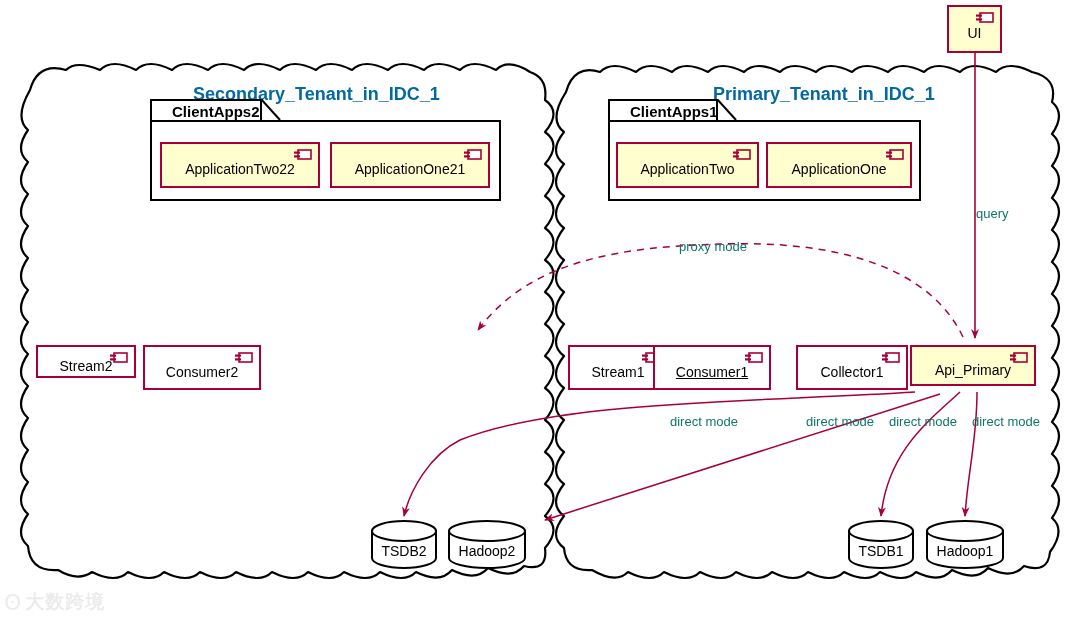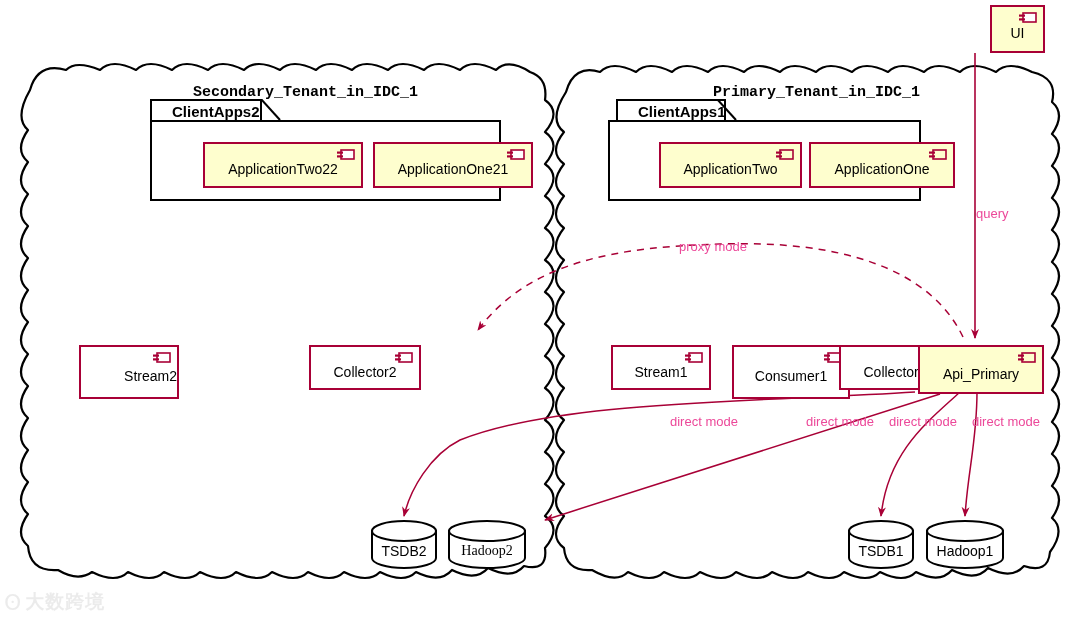--- a/index.html
+++ b/index.html
@@ -2,39 +2,39 @@
 <html><head>
 <meta charset="utf-8">
 <style>
   html,body{margin:0;padding:0;background:#ffffff;}
   body{width:1080px;height:621px;position:relative;overflow:hidden;
        font-family:"Liberation Sans","DejaVu Sans",sans-serif;}
   #stage{position:absolute;left:0;top:0;width:1080px;height:621px;}
   svg#canvas{position:absolute;left:0;top:0;width:1080px;height:621px;}
 
   .node{position:absolute;box-sizing:border-box;display:flex;align-items:center;
-        justify-content:center;margin-left:43px;}
+        justify-content:center;}
   .component{border:2px solid #A80036;background:#FFFFFF;font-size:14px;color:#000;
              padding-top:8px;}
   .component.hl{background:#FEFECE;}
   .comp-icon{position:absolute;right:6px;top:5px;width:18px;height:11px;}
   .comp-label{line-height:1;}
 
   .frame{position:absolute;box-sizing:border-box;border:2px solid #000;background:#FFFFFF;}
   .frame-tab{position:absolute;left:0;top:0;height:22px;box-sizing:border-box;
              border:2px solid #000;border-bottom:none;background:#FFF;
              font-size:15px;font-weight:bold;color:#000;display:flex;align-items:center;
              padding:0 20px;white-space:nowrap;}
 
-  .cloud-title{position:absolute;font-size:15px;font-weight:bold;color:#000000;
-               white-space:nowrap;font-family:Liberation Mono, monospace;}
+  .cloud-title{position:absolute;font-size:18px;font-weight:bold;color:#0369a1;
+               white-space:nowrap;}
   .db-label{position:absolute;font-size:14px;color:#000;text-align:center;
             white-space:nowrap;}
 
-  .edge-label{position:absolute;font-size:13px;color:#ec4899;white-space:nowrap;background:transparent;}
+  .edge-label{position:absolute;font-size:13px;color:#0f766e;white-space:nowrap;background:transparent;}
 
   #watermark{position:absolute;left:4px;top:586px;width:150px;height:32px;opacity:.16;
              display:flex;align-items:center;gap:4px;}
   #watermark .wm-logo{font-size:22px;color:#888;font-family:"DejaVu Sans",sans-serif;}
   #watermark .wm-text{font-size:19px;color:#888;font-weight:bold;letter-spacing:1px;}
 </style>
 </head>
 <body>
 
 <div id="stage">
@@ -168,43 +168,43 @@
   </div>
   <div class="node component hl" style="left:330px;top:142px;width:160px;height:46px;">
     <svg class="comp-icon" viewBox="0 0 18 11">
       <rect x="4" y="1" width="13" height="9" fill="#FFF" stroke="#A80036" stroke-width="1.6"></rect>
       <rect x="0" y="2.5" width="6" height="2.2" fill="#A80036"></rect>
       <rect x="0" y="6.3" width="6" height="2.2" fill="#A80036"></rect>
     </svg>
     <span class="comp-label">ApplicationOne21</span>
   </div>
 
-  <div class="node component" style="left:36px;top:345px;width:100px;height:54px;justify-content:flex-end;">
+  <div class="node component" style="left:36px;top:345px;width:100px;height:33px;">
     <svg class="comp-icon" viewBox="0 0 18 11">
       <rect x="4" y="1" width="13" height="9" fill="#FFF" stroke="#A80036" stroke-width="1.6"></rect>
       <rect x="0" y="2.5" width="6" height="2.2" fill="#A80036"></rect>
       <rect x="0" y="6.3" width="6" height="2.2" fill="#A80036"></rect>
     </svg>
     <span class="comp-label">Stream2</span>
   </div>
-  <div class="node component" style="left:266px;top:345px;width:112px;height:45px;">
-    <svg class="comp-icon" viewBox="0 0 18 11">
-      <rect x="4" y="1" width="13" height="9" fill="#FFF" stroke="#A80036" stroke-width="1.6"></rect>
-      <rect x="0" y="2.5" width="6" height="2.2" fill="#A80036"></rect>
-      <rect x="0" y="6.3" width="6" height="2.2" fill="#A80036"></rect>
-    </svg>
-    <span class="comp-label">Collector2</span>
+  <div class="node component" style="left:143px;top:345px;width:118px;height:45px;">
+    <svg class="comp-icon" viewBox="0 0 18 11">
+      <rect x="4" y="1" width="13" height="9" fill="#FFF" stroke="#A80036" stroke-width="1.6"></rect>
+      <rect x="0" y="2.5" width="6" height="2.2" fill="#A80036"></rect>
+      <rect x="0" y="6.3" width="6" height="2.2" fill="#A80036"></rect>
+    </svg>
+    <span class="comp-label">Consumer2</span>
   </div>
 
   <div class="db-label" style="left:372px;top:543px;width:64px;">TSDB2</div>
-  <div class="db-label" style="left:449px;top:543px;width:76px;font-family:Liberation Serif, serif;">Hadoop2</div>
+  <div class="db-label" style="left:449px;top:543px;width:76px;">Hadoop2</div>
 
   <div class="cloud-title" style="left:713px;top:84px;">Primary_Tenant_in_IDC_1</div>
 
-  <div class="frame-tab" style="left:608px;top:99px;width:110px;margin-left:8px;">
+  <div class="frame-tab" style="left:608px;top:99px;width:110px;">
     <span>ClientApps1</span>
   </div>
   <svg style="position:absolute;left:716px;top:99px;width:22px;height:23px;" viewBox="0 0 22 23">
     <path d="M1,0 L20,21" stroke="#000" stroke-width="2" fill="none"></path>
   </svg>
   <div class="frame" style="left:608px;top:120px;width:313px;height:81px;"></div>
   <div class="node component hl" style="left:616px;top:142px;width:143px;height:46px;">
     <svg class="comp-icon" viewBox="0 0 18 11">
       <rect x="4" y="1" width="13" height="9" fill="#FEFECE" stroke="#A80036" stroke-width="1.6"></rect>
       <rect x="0" y="2.5" width="6" height="2.2" fill="#A80036"></rect>
@@ -222,37 +222,37 @@
   </div>
 
   <div class="node component" style="left:568px;top:345px;width:100px;height:45px;">
     <svg class="comp-icon" viewBox="0 0 18 11">
       <rect x="4" y="1" width="13" height="9" fill="#FFF" stroke="#A80036" stroke-width="1.6"></rect>
       <rect x="0" y="2.5" width="6" height="2.2" fill="#A80036"></rect>
       <rect x="0" y="6.3" width="6" height="2.2" fill="#A80036"></rect>
     </svg>
     <span class="comp-label">Stream1</span>
   </div>
-  <div class="node component" style="left:689px;top:345px;width:118px;height:54px;">
+  <div class="node component" style="left:653px;top:345px;width:118px;height:45px;text-decoration:underline;">
     <svg class="comp-icon" viewBox="0 0 18 11">
       <rect x="4" y="1" width="13" height="9" fill="#FFF" stroke="#A80036" stroke-width="1.6"></rect>
       <rect x="0" y="2.5" width="6" height="2.2" fill="#A80036"></rect>
       <rect x="0" y="6.3" width="6" height="2.2" fill="#A80036"></rect>
     </svg>
     <span class="comp-label">Consumer1</span>
   </div>
   <div class="node component" style="left:796px;top:345px;width:112px;height:45px;">
     <svg class="comp-icon" viewBox="0 0 18 11">
       <rect x="4" y="1" width="13" height="9" fill="#FFF" stroke="#A80036" stroke-width="1.6"></rect>
       <rect x="0" y="2.5" width="6" height="2.2" fill="#A80036"></rect>
       <rect x="0" y="6.3" width="6" height="2.2" fill="#A80036"></rect>
     </svg>
     <span class="comp-label">Collector1</span>
   </div>
-  <div class="node component hl" style="left:875px;top:345px;width:126px;height:49px;">
+  <div class="node component hl" style="left:910px;top:345px;width:126px;height:41px;">
     <svg class="comp-icon" viewBox="0 0 18 11">
       <rect x="4" y="1" width="13" height="9" fill="#FEFECE" stroke="#A80036" stroke-width="1.6"></rect>
       <rect x="0" y="2.5" width="6" height="2.2" fill="#A80036"></rect>
       <rect x="0" y="6.3" width="6" height="2.2" fill="#A80036"></rect>
     </svg>
     <span class="comp-label">Api_Primary</span>
   </div>
 
   <div class="db-label" style="left:849px;top:543px;width:64px;">TSDB1</div>
   <div class="db-label" style="left:927px;top:543px;width:76px;">Hadoop1</div>

